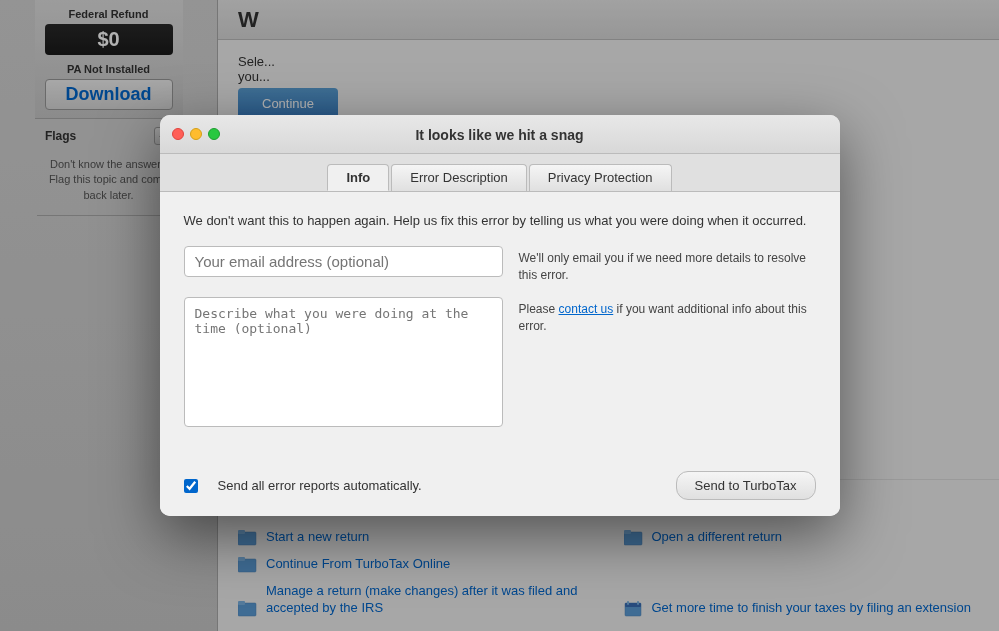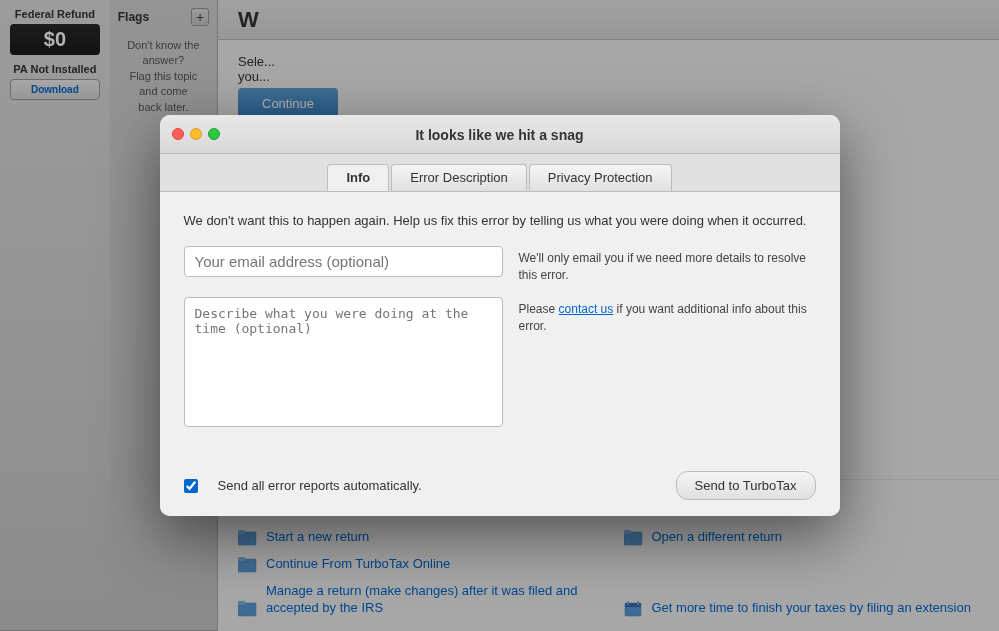--- a/index.html
+++ b/index.html
@@ -15,21 +15,22 @@
 
     
     .sidebar {
       position: absolute;
       top: 0; left: 0;
       width: 218px;
       height: 631px;
       background: linear-gradient(to bottom, #d4d4d4, #c8c8c8);
       border-right: 1px solid #aaa;
       display: flex;
-      flex-direction: row;
+      flex-direction: column;
+      align-items: center;
     }
 
     .federal-refund-box {
       background: linear-gradient(to bottom, #e0e0e0, #c8c8c8);
       border-bottom: 1px solid #aaa;
       padding: 8px 10px;
       text-align: center;
     }
 
     .federal-refund-label {
@@ -56,21 +57,21 @@
       font-weight: bold;
       color: #333;
       margin-bottom: 4px;
     }
 
     .download-btn {
       background: linear-gradient(to bottom, #f0f0f0, #d8d8d8);
       border: 1px solid #999;
       border-radius: 4px;
       color: #0066cc;
-      font-size: 10px;
+      font-size: 18px;
       font-weight: bold;
       padding: 4px 20px;
       cursor: pointer;
       width: 100%;
     }
 
     .flags-section {
       padding: 8px;
       border-bottom: 1px solid #aaa;
     }

